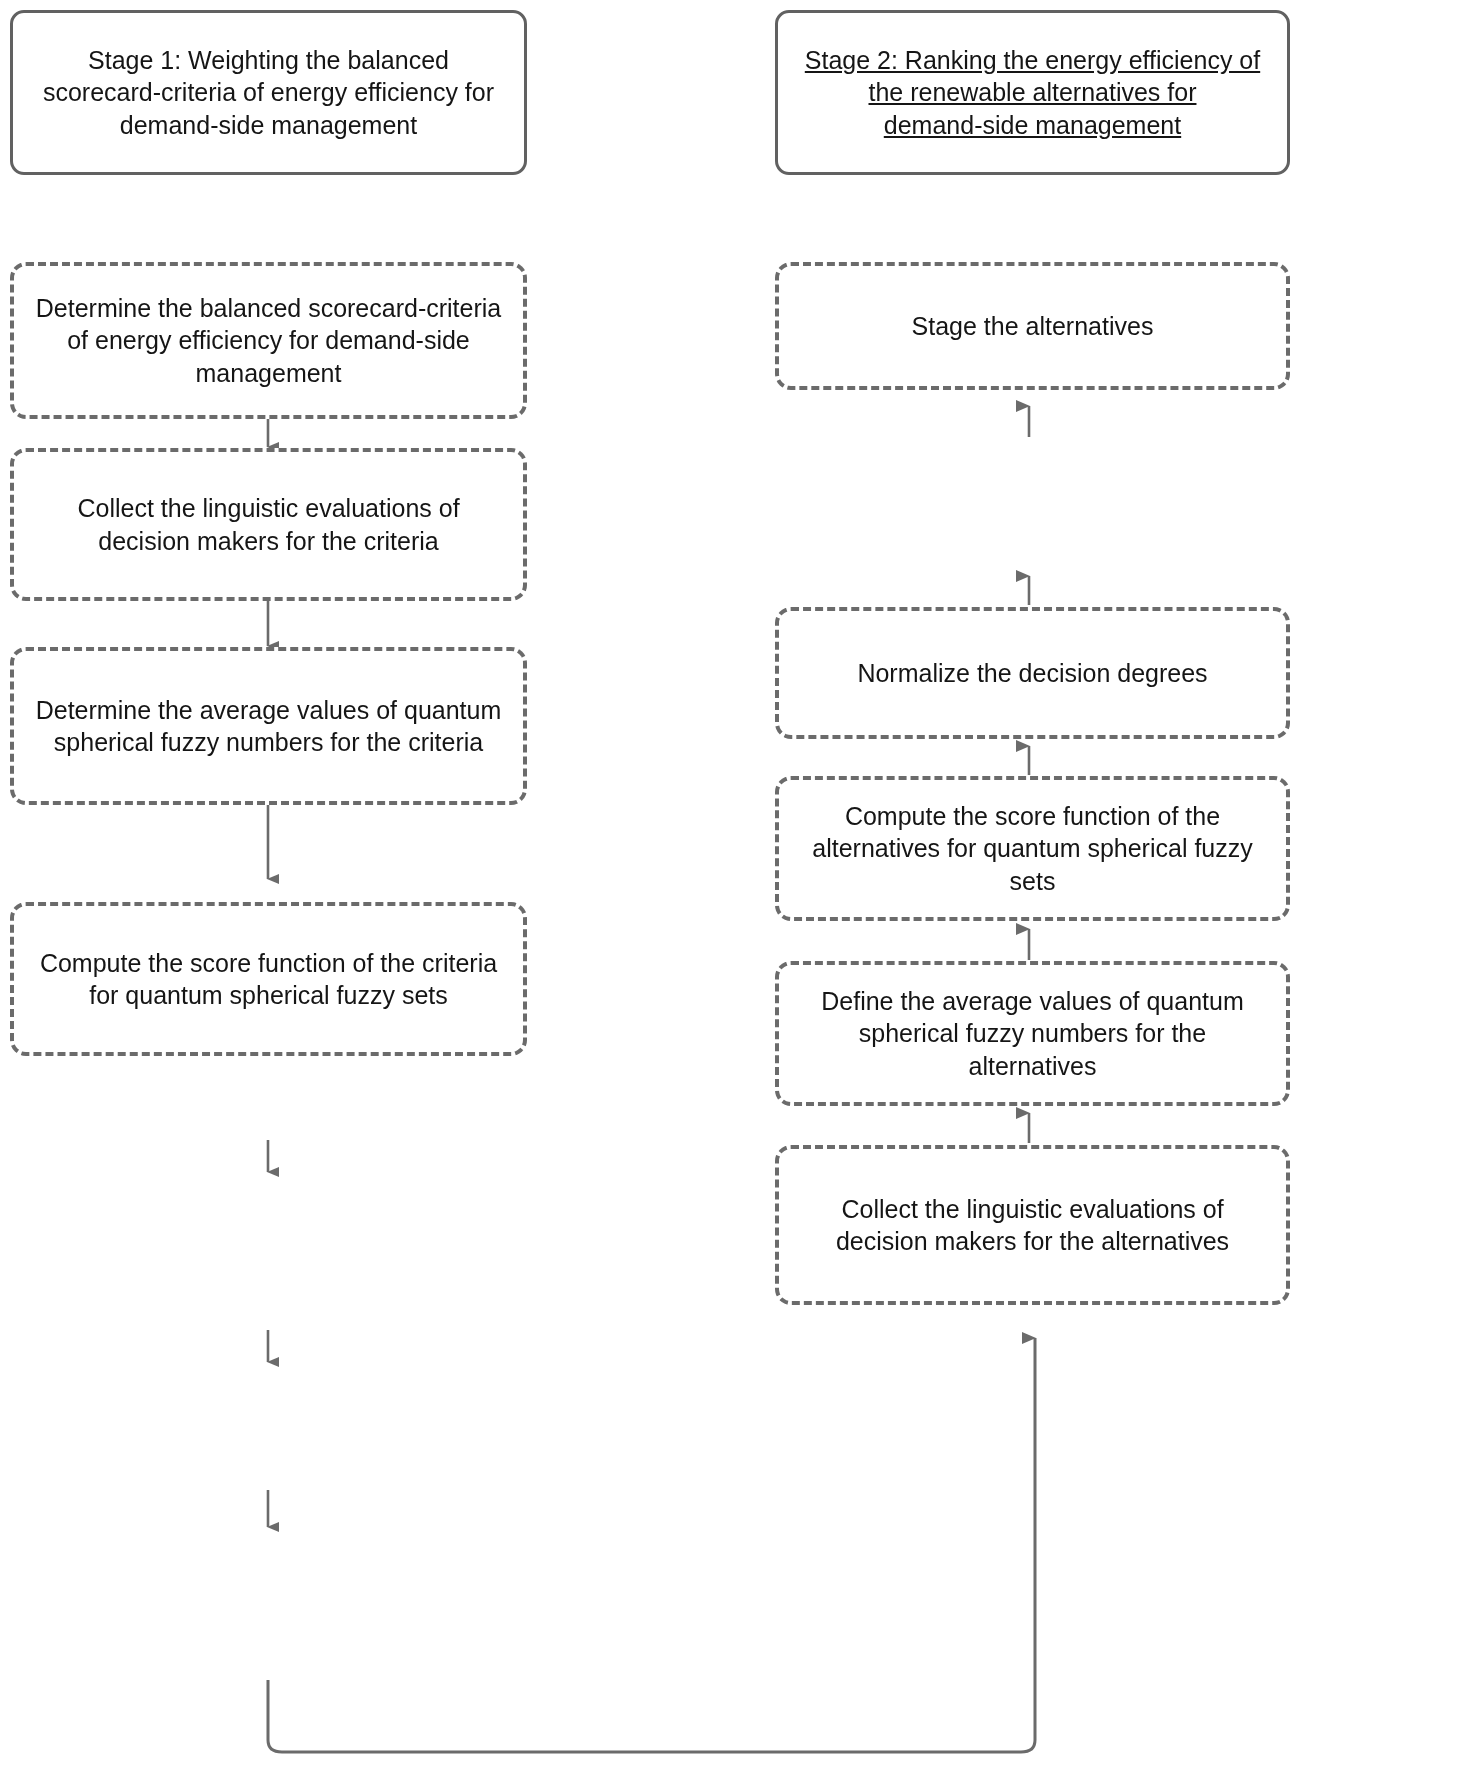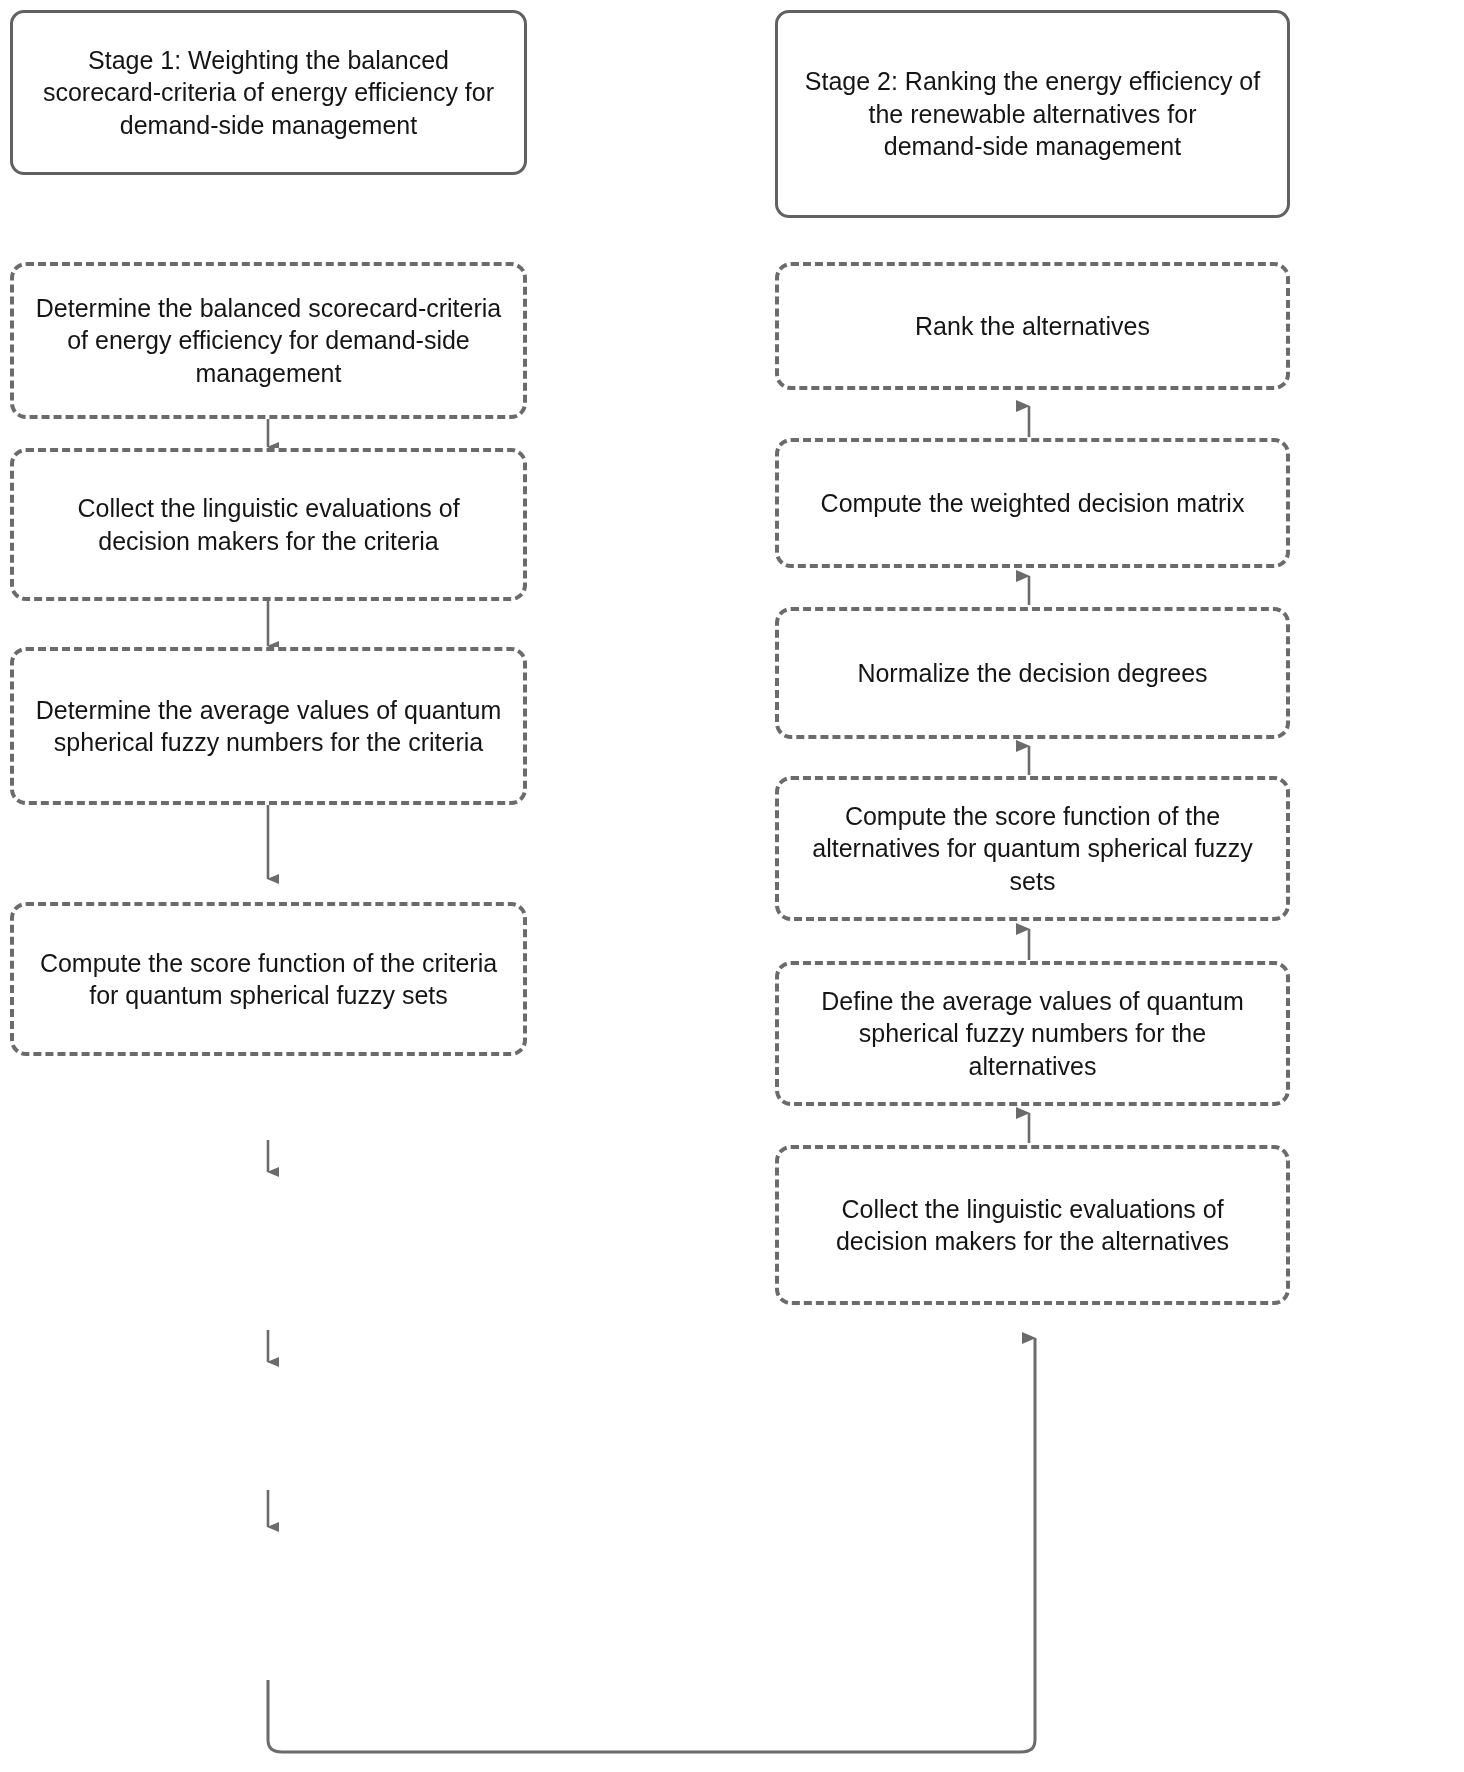--- a/index.html
+++ b/index.html
@@ -106,33 +106,30 @@
   </div>
 
   <div class="node step" style="left:10px;top:902px;width:517px;height:154px;">
     <span class="label">Compute the score function of the criteria
 for quantum spherical fuzzy sets</span>
   </div>
 
 
 
 
-  <div class="node stage-header" style="left:775px;top:10px;width:515px;height:208px;">
+  <div class="node stage-header" style="left:775px;top:10px;width:515px;height:165px;text-decoration:underline;">
     <span class="label">Stage 2: Ranking the energy efficiency of
 the renewable alternatives for
 demand-side management</span>
   </div>
 
   <div class="node step" style="left:775px;top:262px;width:515px;height:128px;">
-    <span class="label">Rank the alternatives</span>
+    <span class="label">Stage the alternatives</span>
   </div>
 
-  <div class="node step" style="left:775px;top:438px;width:515px;height:130px;">
-    <span class="label">Compute the weighted decision matrix</span>
-  </div>
 
   <div class="node step" style="left:775px;top:607px;width:515px;height:132px;">
     <span class="label">Normalize the decision degrees</span>
   </div>
 
   <div class="node step" style="left:775px;top:961px;width:515px;height:145px;">
     <span class="label">Define the average values of quantum
 spherical fuzzy numbers for the
 alternatives</span>
   </div>

